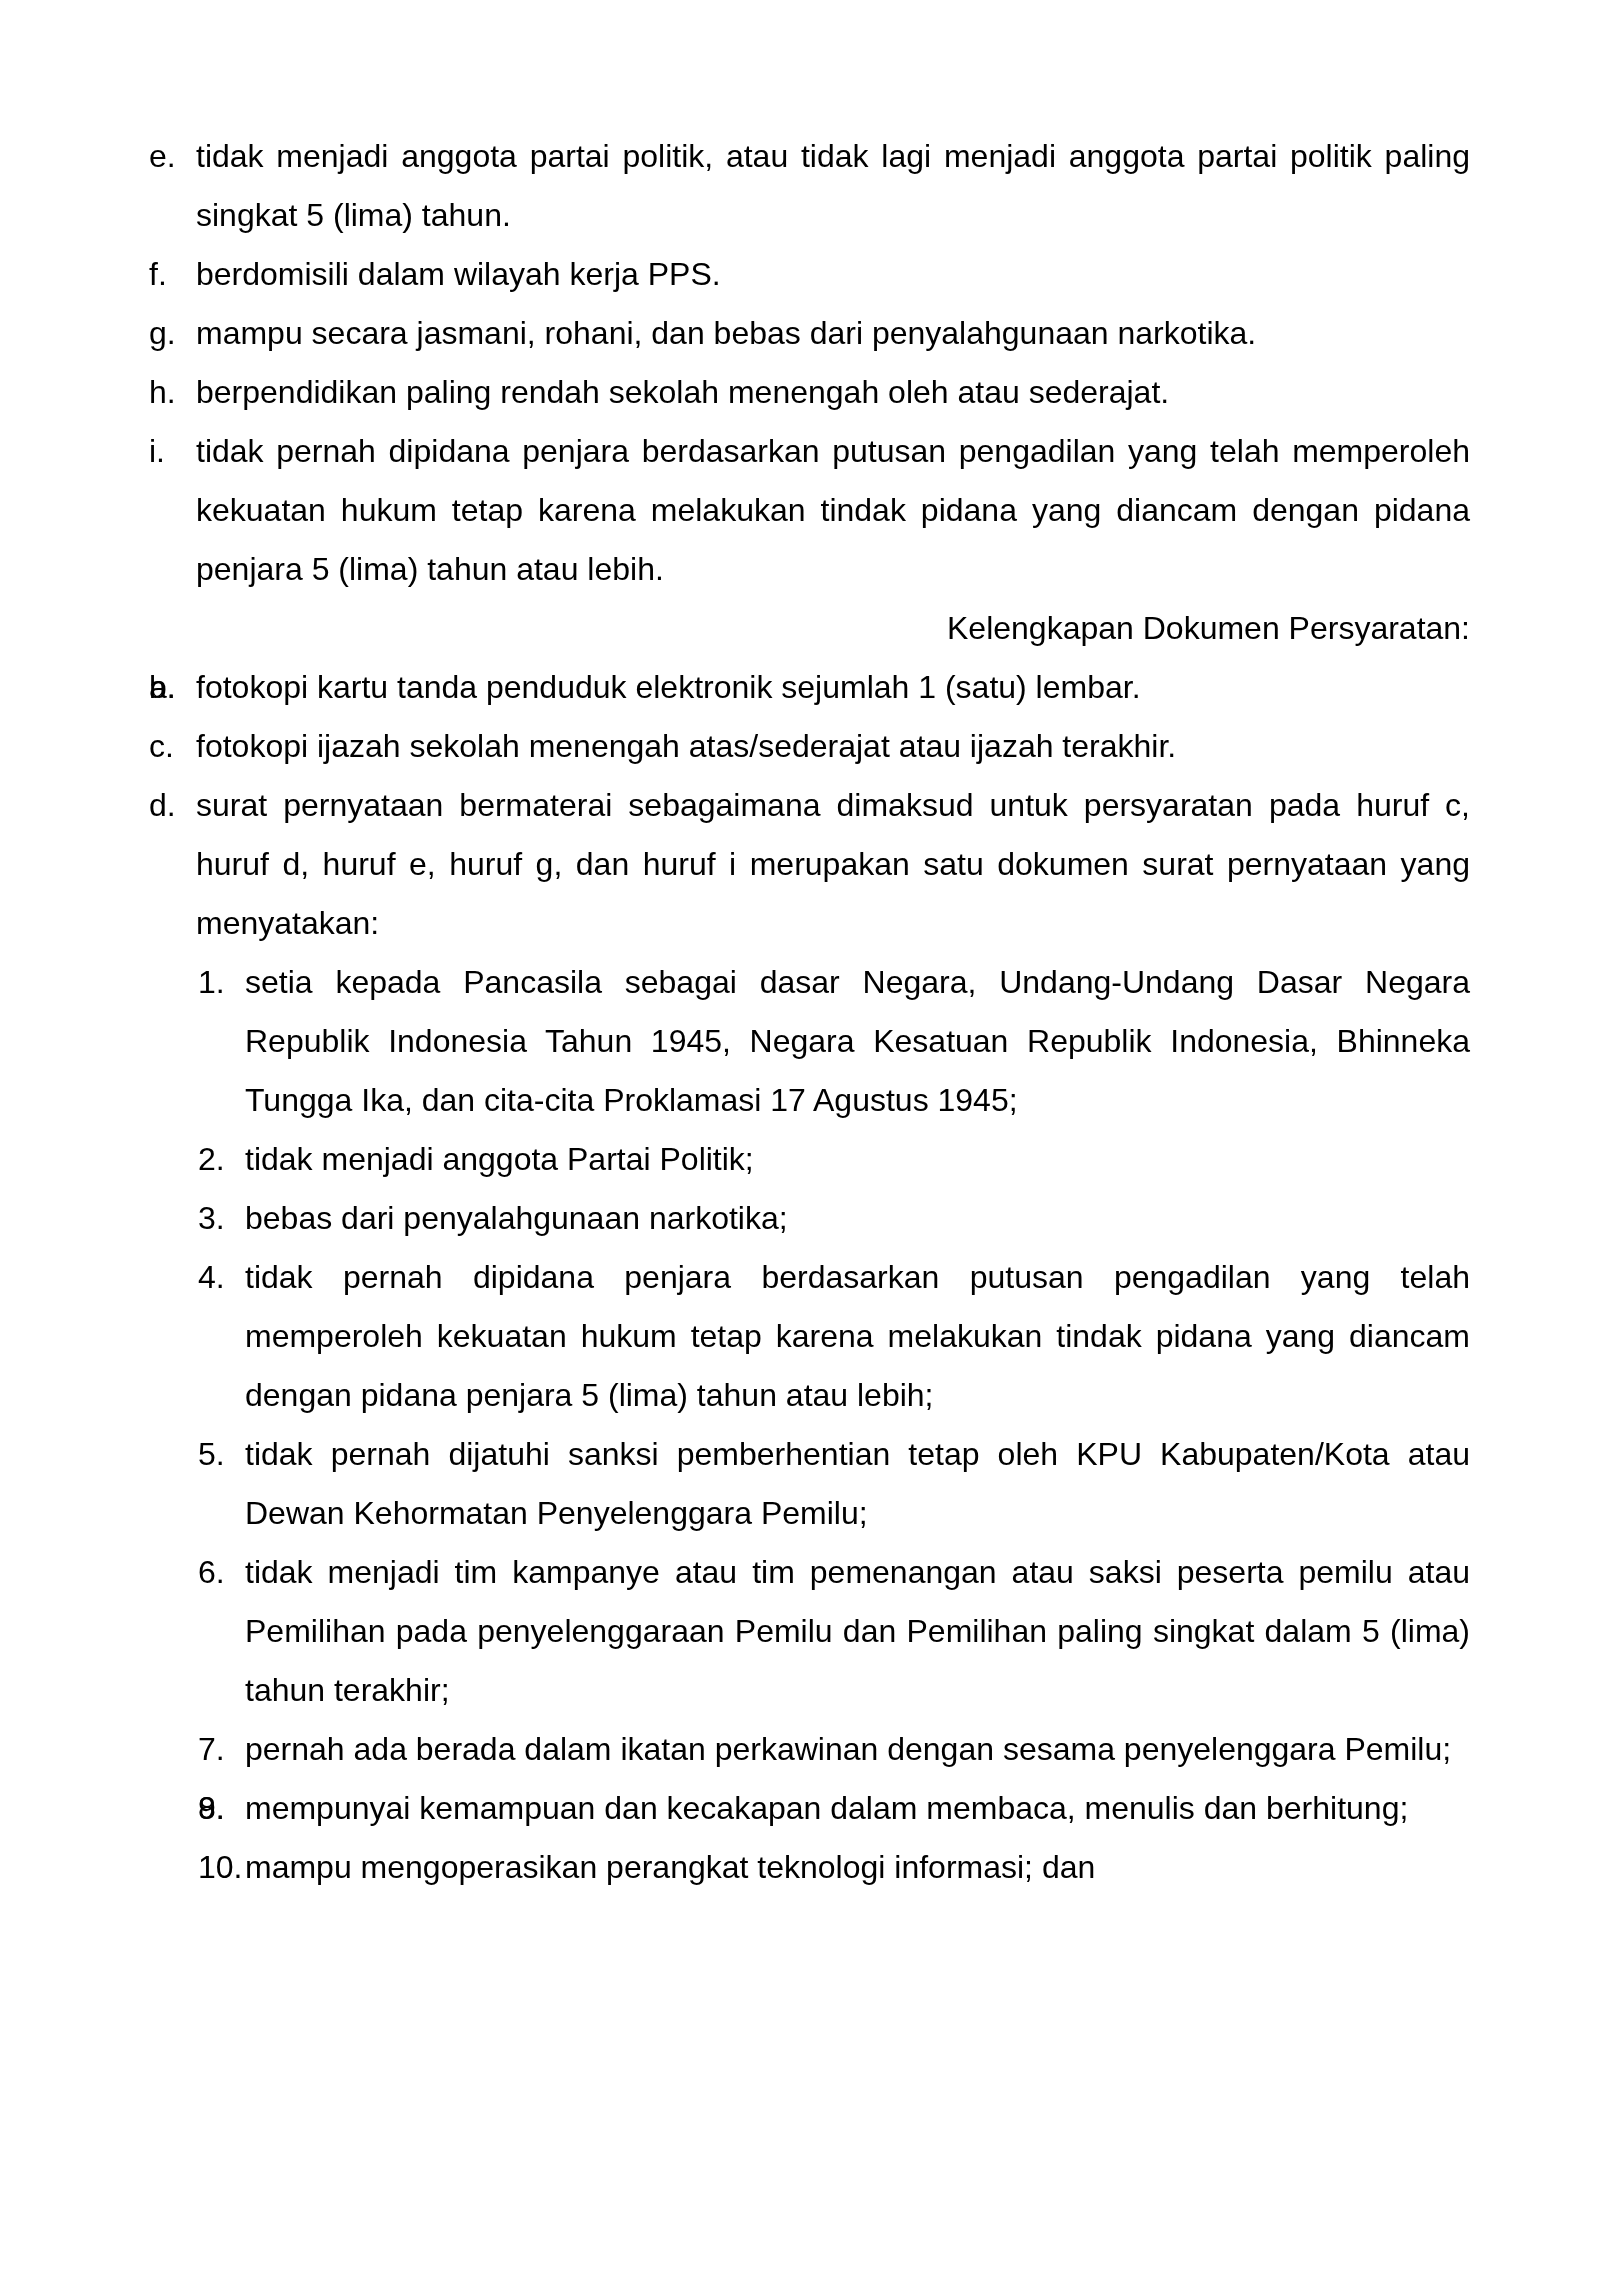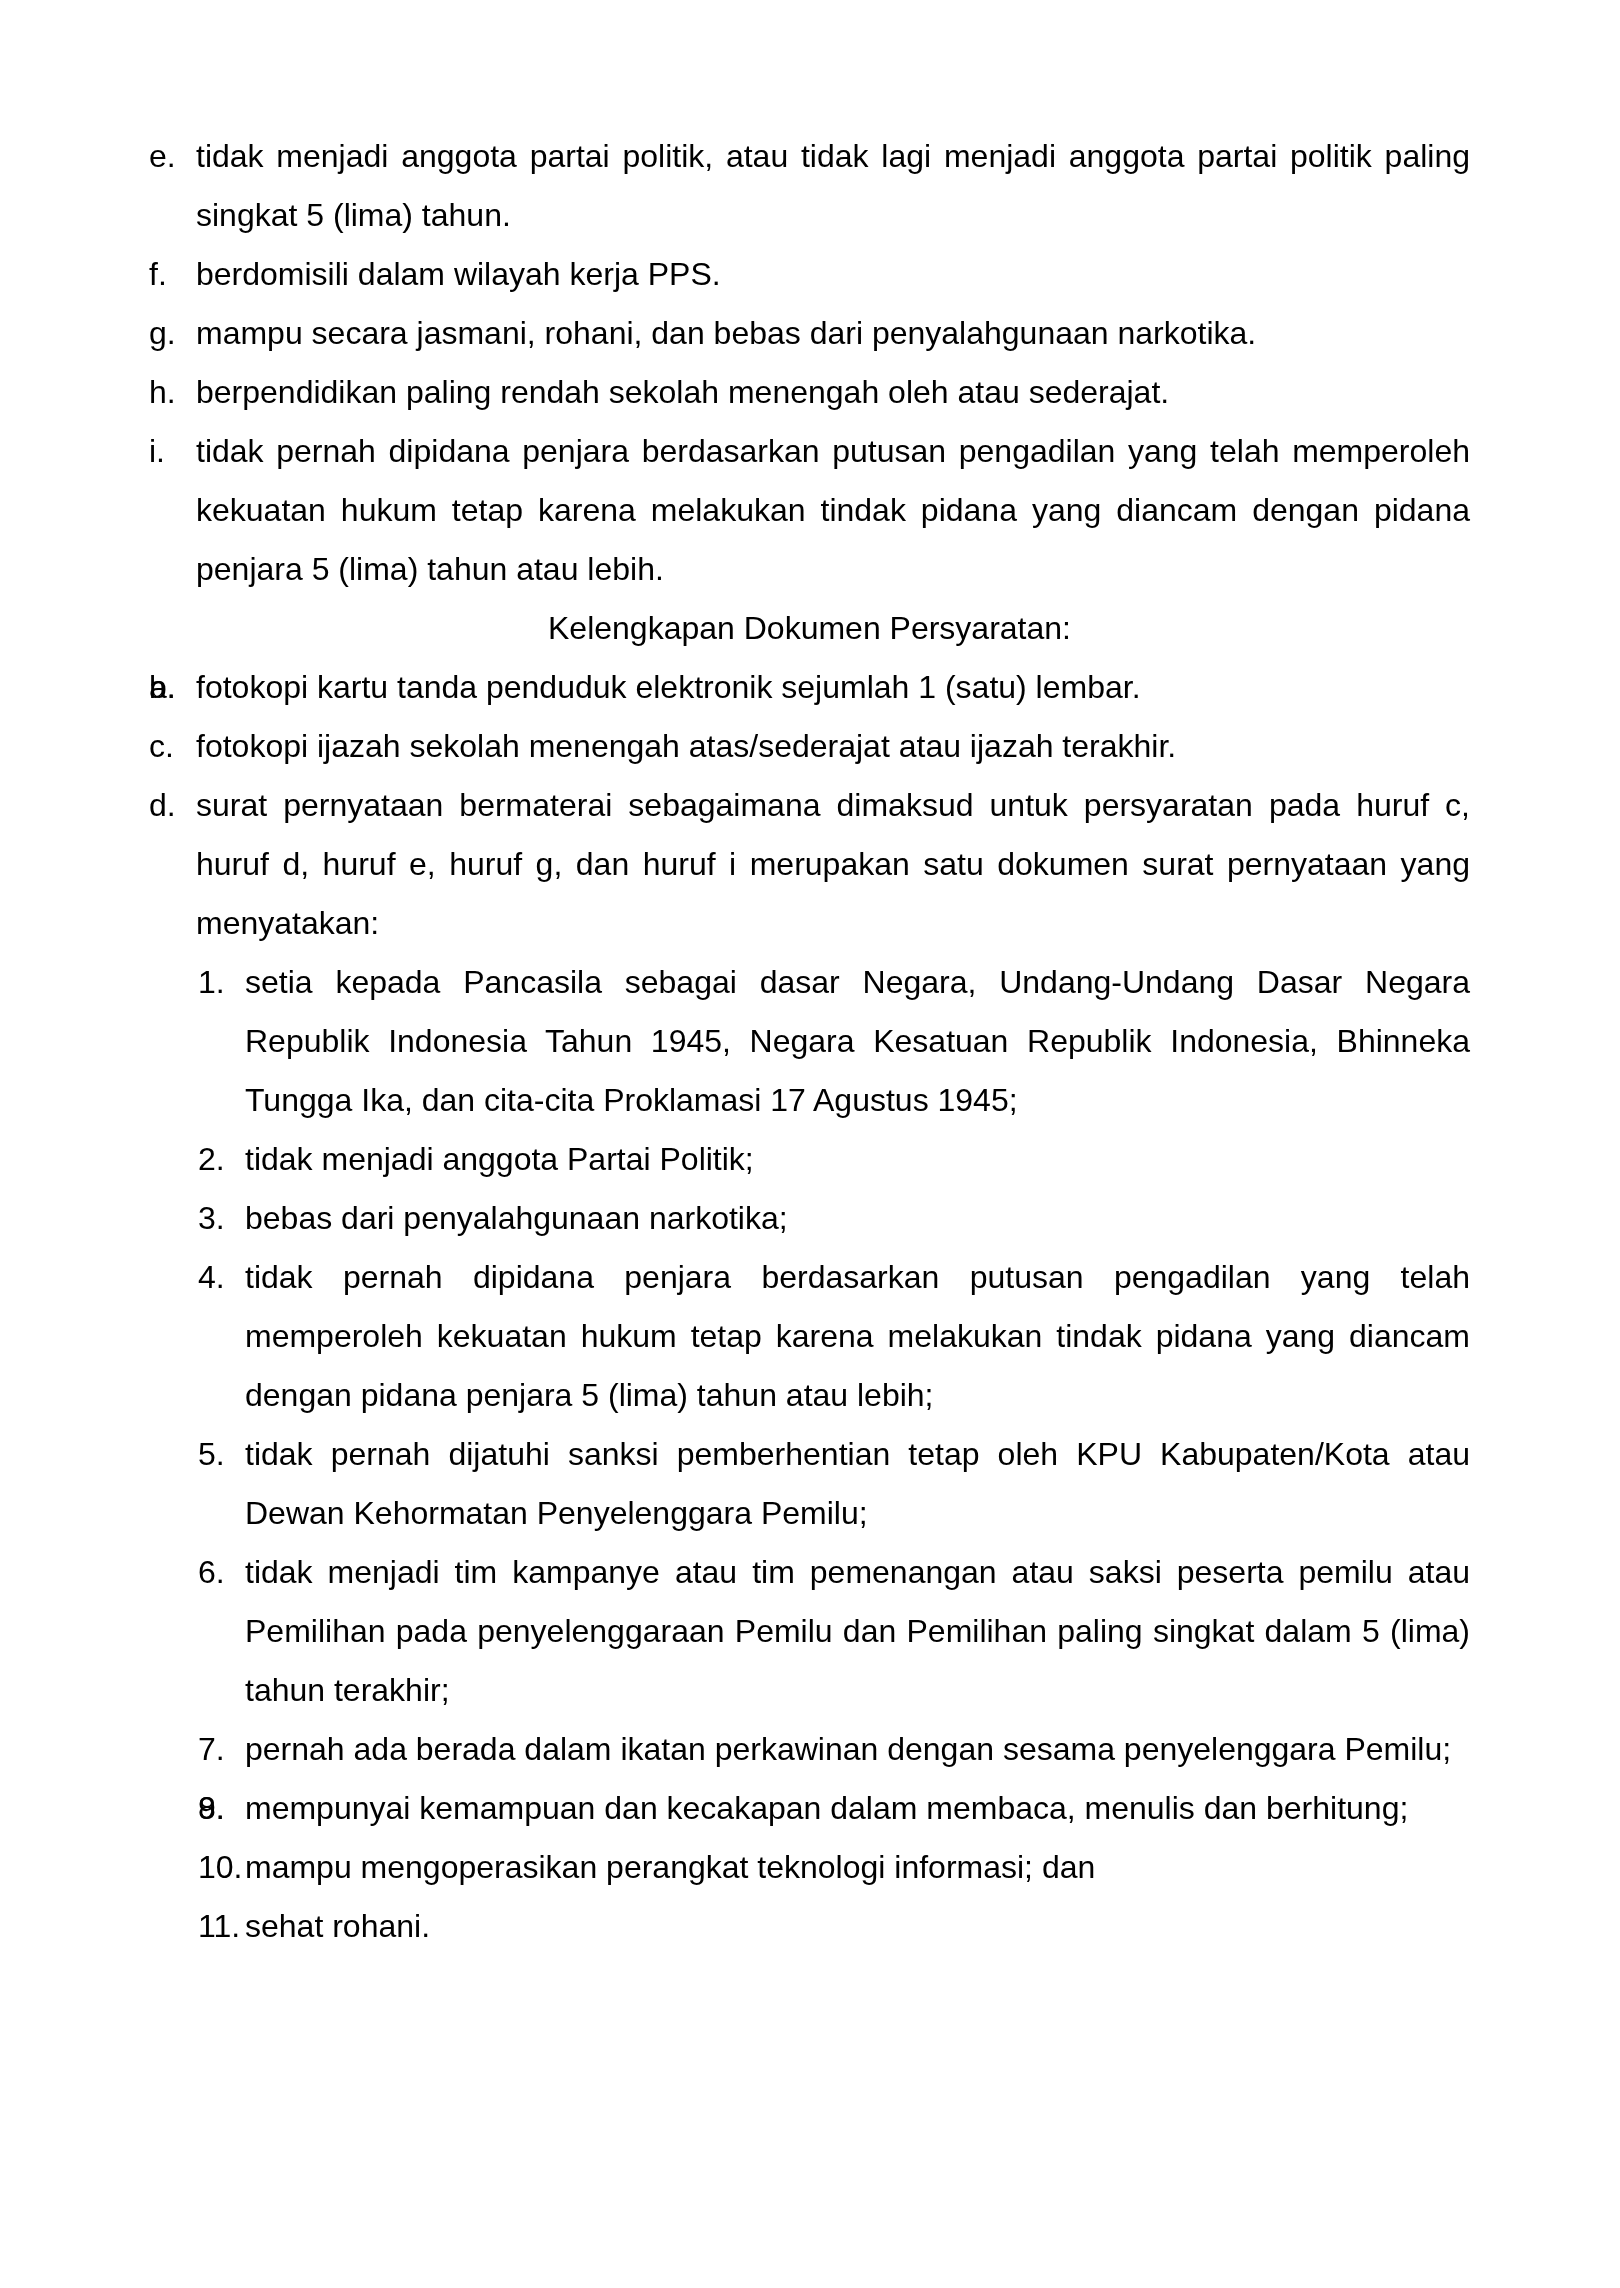--- a/index.html
+++ b/index.html
@@ -31,21 +31,21 @@
   .item.l2 { padding-left: 96px; }
   .item .marker {
     position: absolute;
     top: 0;
     line-height: 59px;
     text-align: left;
   }
   .item.l1 .marker { left: 0; }
   .item.l2 .marker { left: 49px; }
   .heading {
-    text-align: center;
+    text-align: right;
   }
 </style>
 </head>
 <body>
 
 <div class="page">
   <div class="doc-body">
 
     <div class="item l1">
       <span class="marker">e.</span>
@@ -118,20 +118,16 @@
       <span class="marker">8.</span>
     </div>
     <div class="item l2">
       <span class="marker">9.</span>
       <span>mempunyai kemampuan dan kecakapan dalam membaca, menulis dan berhitung;</span>
     </div>
     <div class="item l2">
       <span class="marker">10.</span>
       <span>mampu mengoperasikan perangkat teknologi informasi; dan</span>
     </div>
-    <div class="item l2">
-      <span class="marker">11.</span>
-      <span>sehat rohani.</span>
-    </div>
 
   </div>
 </div>
 
 
 </body></html>

